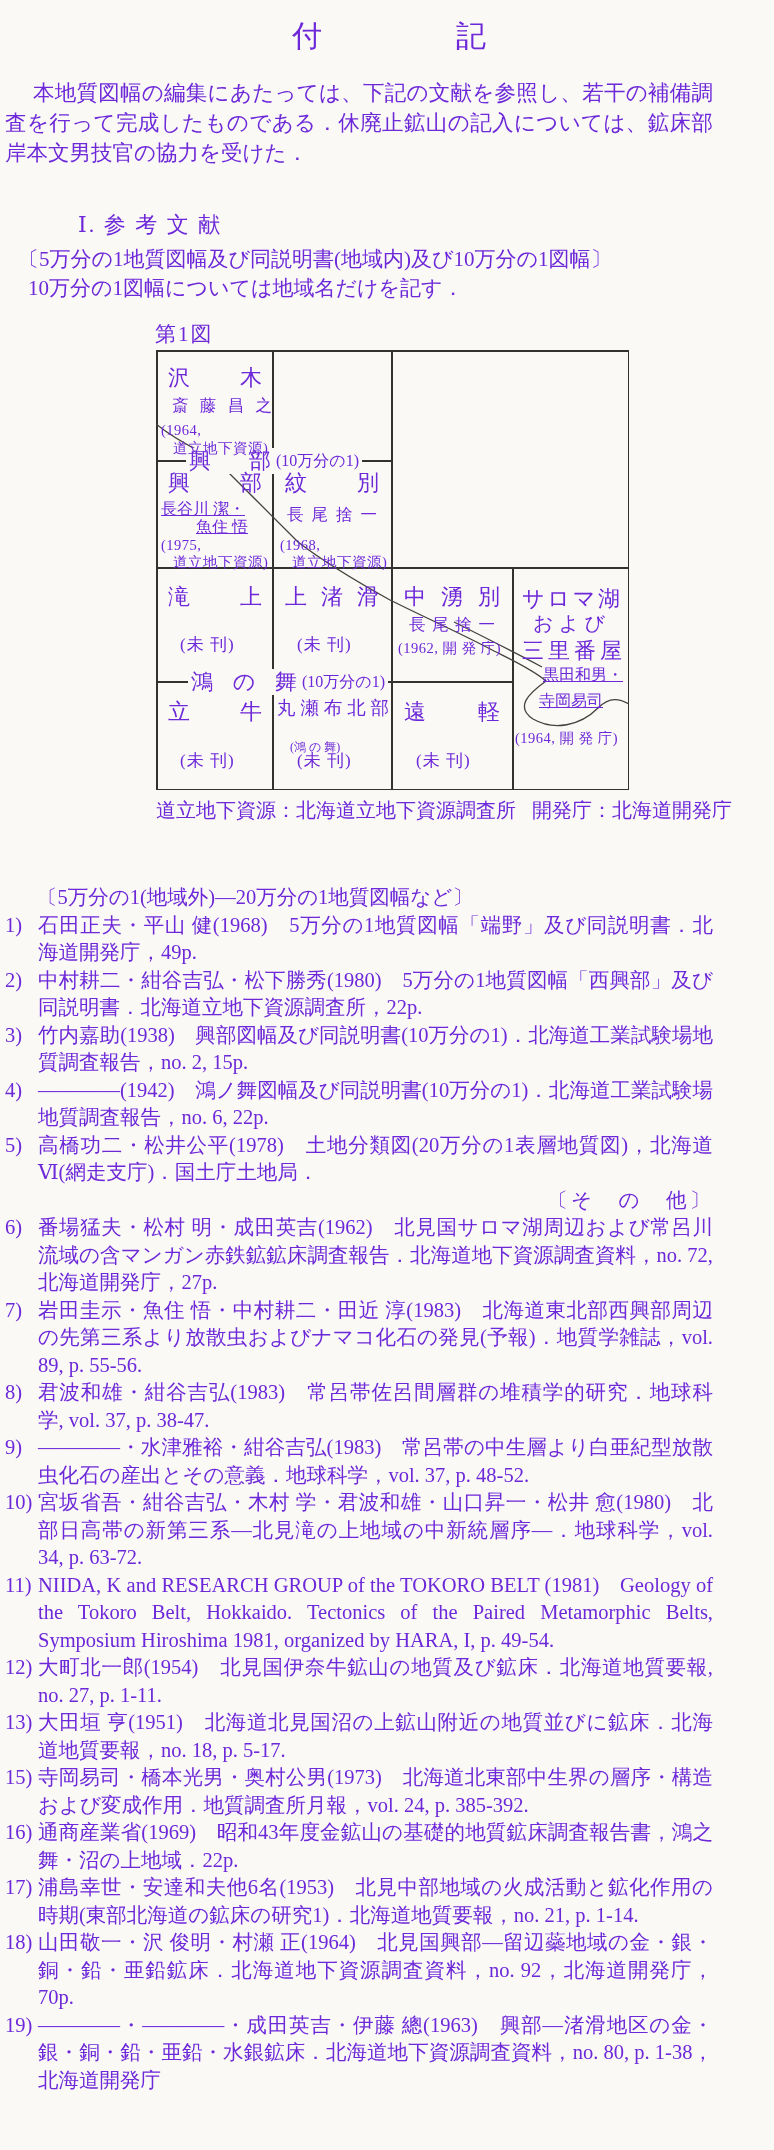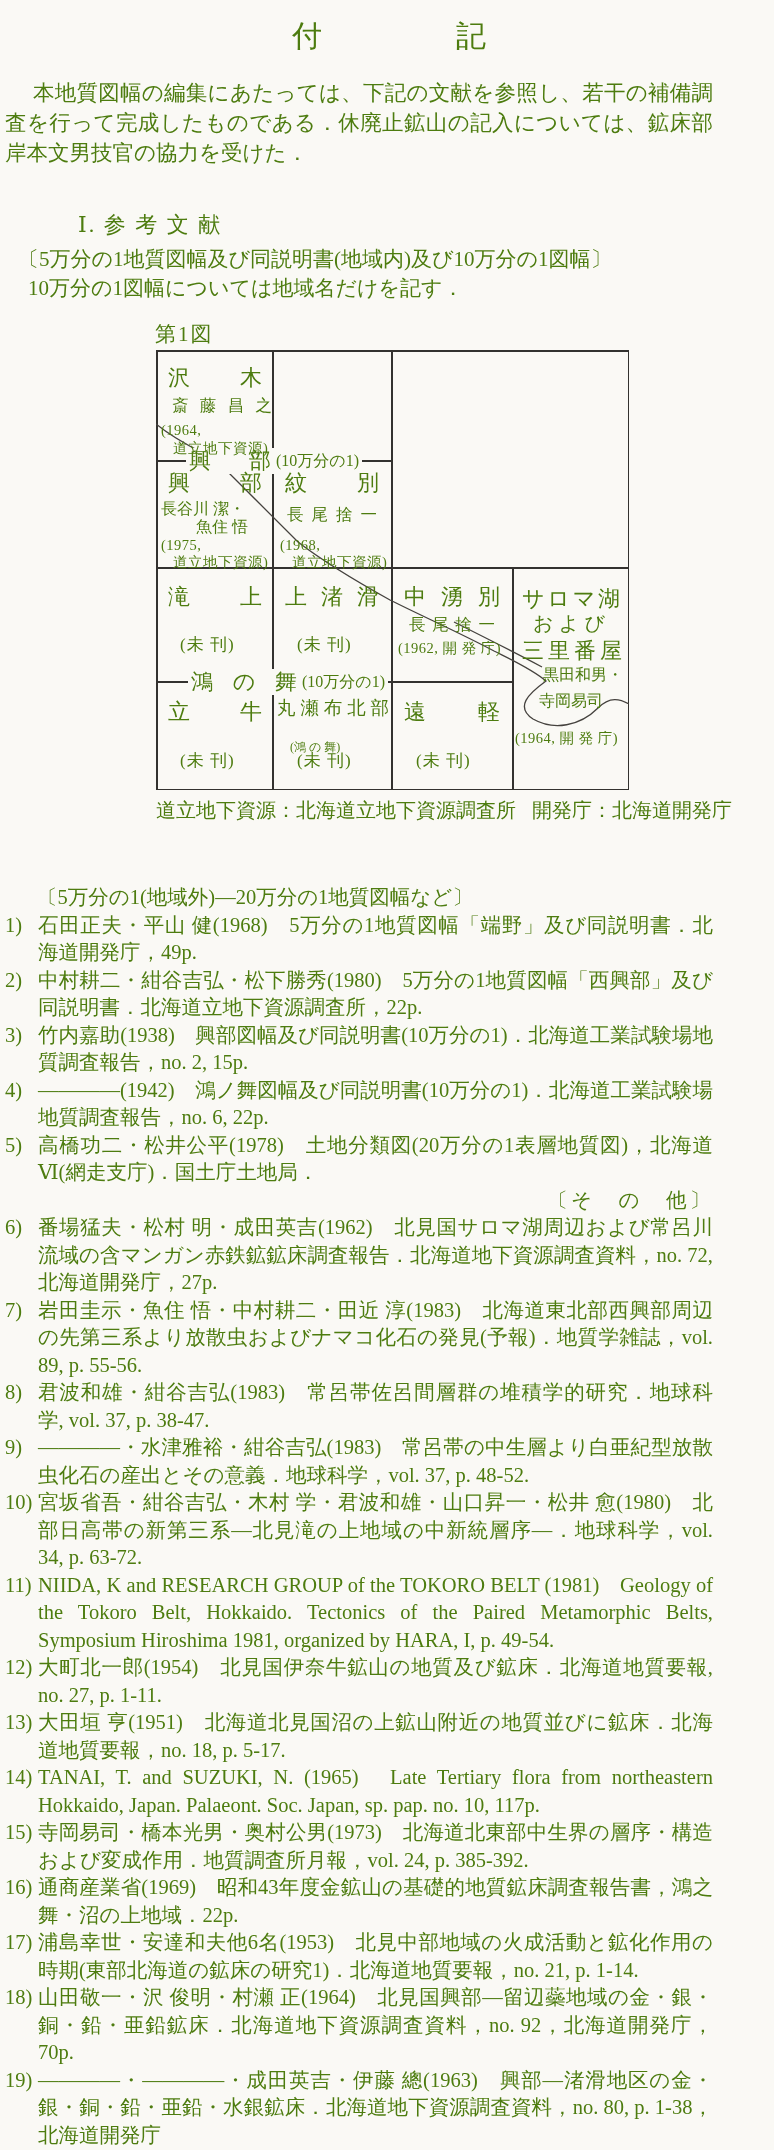--- a/index.html
+++ b/index.html
@@ -1,19 +1,19 @@
 <!DOCTYPE html>
 <html><head>
 <meta charset="utf-8">
 <style>
   html,body{margin:0;padding:0;}
   body{background:#e8e6e1;}
   .page{
     position:relative;width:774px;height:2150px;margin:0 auto;
-    background:#faf9f5;color:#4d7c0f;overflow:hidden;
+    background:#faf9f5;color:#6d28d9;overflow:hidden;
     font-family:"Liberation Serif","DejaVu Serif",serif;
   }
   .doc-title{
     position:absolute;left:292px;top:16px;margin:0;
     font-size:30px;font-weight:500;letter-spacing:134px;white-space:nowrap;
   }
   .intro{
     position:absolute;left:5px;top:78px;width:708px;margin:0;
     font-size:21.5px;line-height:30px;text-indent:28px;text-align:justify;
   }
@@ -22,21 +22,21 @@
     font-size:22px;font-weight:500;letter-spacing:2px;white-space:nowrap;
   }
   .note-1{position:absolute;left:18px;top:245px;font-size:21px;white-space:nowrap;}
   .note-2{position:absolute;left:28px;top:274px;font-size:21px;white-space:nowrap;}
   .fig-label{position:absolute;left:155px;top:320px;font-size:21px;letter-spacing:2px;}
   .figure{position:absolute;left:156px;top:350px;width:473px;height:440px;}
   .figure svg{position:absolute;left:0;top:0;}
   .figure .cell-text{position:absolute;line-height:1.05;}
   .jname{font-size:22px;text-align:justify;text-align-last:justify;}
   .jauthor{font-size:16.5px;text-align:justify;text-align-last:justify;}
-  .plain-author{font-size:16px;white-space:nowrap;}
+  .plain-author{font-size:16px;white-space:nowrap;text-decoration:underline;}
   .small-year{font-size:14.5px;letter-spacing:0.5px;white-space:nowrap;}
   .status{font-size:17px;letter-spacing:1px;white-space:nowrap;}
   .sub-name{font-size:12px;white-space:nowrap;margin-top:20px;}
   .mname{font-size:18.5px;text-align:justify;text-align-last:justify;}
   .scale-label{
     position:absolute;background:#faf9f5;padding:0 3px;white-space:nowrap;
     display:flex;align-items:center;height:26px;
   }
   .scale-label .big{display:inline-block;font-size:22px;text-align:justify;text-align-last:justify;}
   .scale-label .small{font-size:16px;margin-left:5px;}
@@ -151,21 +151,20 @@
         <div class="ref-item"><span class="ref-num">5)</span><span>高橋功二・松井公平(1978)　土地分類図(20万分の1表層地質図)，北海道Ⅵ(網走支庁)．国土庁土地局．</span></div>
         <div class="ref-subheading">〔そ　の　他〕</div>
         <div class="ref-item"><span class="ref-num">6)</span><span>番場猛夫・松村 明・成田英吉(1962)　北見国サロマ湖周辺および常呂川流域の含マンガン赤鉄鉱鉱床調査報告．北海道地下資源調査資料，no. 72, 北海道開発庁，27p.</span></div>
         <div class="ref-item"><span class="ref-num">7)</span><span>岩田圭示・魚住 悟・中村耕二・田近 淳(1983)　北海道東北部西興部周辺の先第三系より放散虫およびナマコ化石の発見(予報)．地質学雑誌，vol. 89, p. 55-56.</span></div>
         <div class="ref-item"><span class="ref-num">8)</span><span>君波和雄・紺谷吉弘(1983)　常呂帯佐呂間層群の堆積学的研究．地球科学, vol. 37, p. 38-47.</span></div>
         <div class="ref-item"><span class="ref-num">9)</span><span>————・水津雅裕・紺谷吉弘(1983)　常呂帯の中生層より白亜紀型放散虫化石の産出とその意義．地球科学，vol. 37, p. 48-52.</span></div>
         <div class="ref-item"><span class="ref-num">10)</span><span>宮坂省吾・紺谷吉弘・木村 学・君波和雄・山口昇一・松井 愈(1980)　北部日高帯の新第三系―北見滝の上地域の中新統層序―．地球科学，vol. 34, p. 63-72.</span></div>
         <div class="ref-item"><span class="ref-num">11)</span><span>NIIDA, K and RESEARCH GROUP of the TOKORO BELT (1981)　Geology of the Tokoro Belt, Hokkaido. Tectonics of the Paired Metamorphic Belts, Symposium Hiroshima 1981, organized by HARA, I,  p. 49-54.</span></div>
         <div class="ref-item"><span class="ref-num">12)</span><span>大町北一郎(1954)　北見国伊奈牛鉱山の地質及び鉱床．北海道地質要報, no. 27, p. 1-11.</span></div>
         <div class="ref-item"><span class="ref-num">13)</span><span>大田垣 亨(1951)　北海道北見国沼の上鉱山附近の地質並びに鉱床．北海道地質要報，no. 18, p. 5-17.</span></div>
-        <div class="ref-item"><span class="ref-num">14)</span><span>TANAI, T. and SUZUKI, N. (1965)　Late Tertiary flora from northeastern Hokkaido, Japan. Palaeont. Soc. Japan, sp. pap. no. 10, 117p.</span></div>
         <div class="ref-item"><span class="ref-num">15)</span><span>寺岡易司・橋本光男・奥村公男(1973)　北海道北東部中生界の層序・構造および変成作用．地質調査所月報，vol. 24, p. 385-392.</span></div>
         <div class="ref-item"><span class="ref-num">16)</span><span>通商産業省(1969)　昭和43年度金鉱山の基礎的地質鉱床調査報告書，鴻之舞・沼の上地域．22p.</span></div>
         <div class="ref-item"><span class="ref-num">17)</span><span>浦島幸世・安達和夫他6名(1953)　北見中部地域の火成活動と鉱化作用の時期(東部北海道の鉱床の研究1)．北海道地質要報，no. 21, p. 1-14.</span></div>
         <div class="ref-item"><span class="ref-num">18)</span><span>山田敬一・沢 俊明・村瀬 正(1964)　北見国興部―留辺蘂地域の金・銀・銅・鉛・亜鉛鉱床．北海道地下資源調査資料，no. 92，北海道開発庁，70p.</span></div>
         <div class="ref-item"><span class="ref-num">19)</span><span>————・————・成田英吉・伊藤 總(1963)　興部―渚滑地区の金・銀・銅・鉛・亜鉛・水銀鉱床．北海道地下資源調査資料，no. 80, p. 1-38，北海道開発庁</span></div>
       </div>
   </section>
 
 </main>
 

